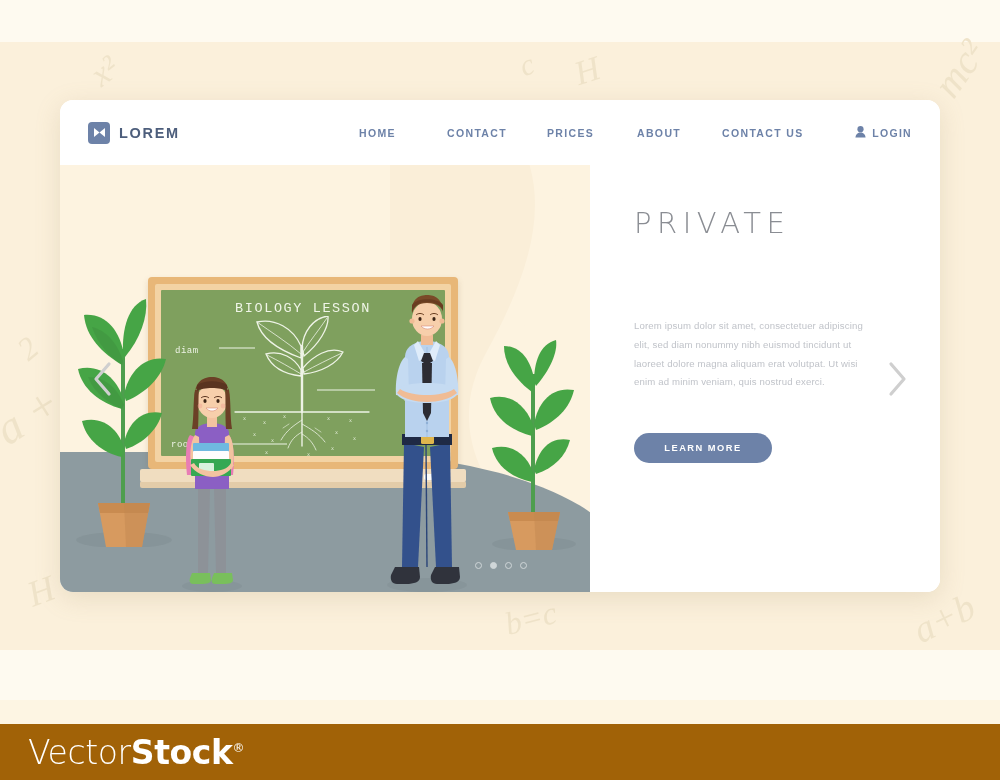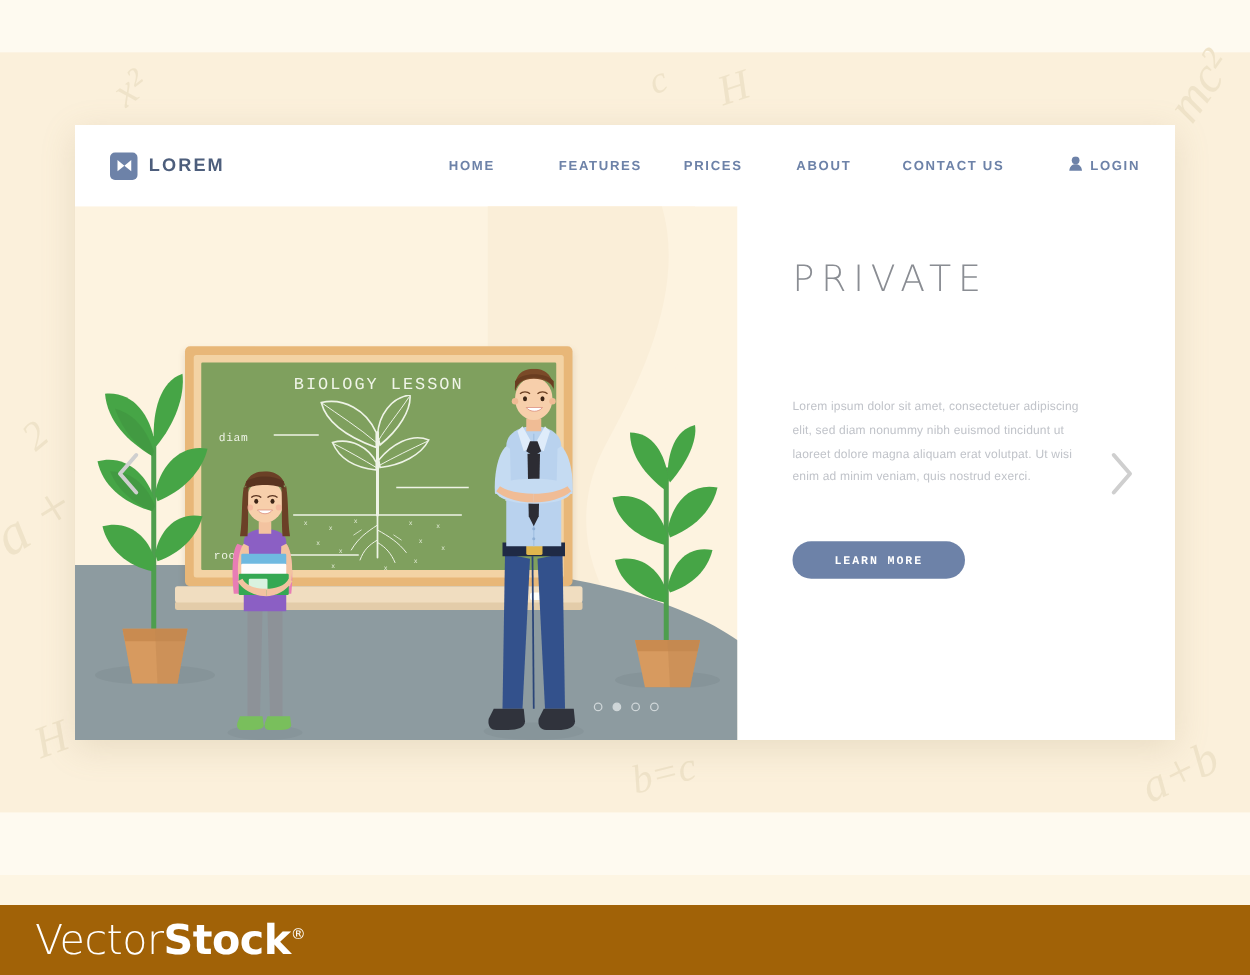--- a/index.html
+++ b/index.html
@@ -21,21 +21,21 @@
     color:#efe3c9;
     font-family:"Liberation Serif", serif;
     font-style:italic;
     user-select:none;
     white-space:nowrap;
   }
 
   
   #card {
     position:absolute; left:60px; top:100px; width:880px; height:492px;
-    background:#ffffff; border-radius:0; overflow:hidden;
+    background:#ffffff; border-radius:13px; overflow:hidden;
     box-shadow:0 6px 26px rgba(160,140,100,0.20);
   }
 
   
   #navbar { position:relative; height:65px; background:#ffffff; }
   #logo { position:absolute; left:28px; top:50%; transform:translateY(-50%); display:flex; align-items:center; gap:9px; }
   #logo-mark {
     width:22px; height:22px; border-radius:4px; background:#6d82a8;
     display:flex; align-items:center; justify-content:center;
   }
@@ -105,21 +105,21 @@
     font-size:29px; line-height:46px; letter-spacing:5.5px; color:#8a8d93;
   }
   #subcopy {
     position:absolute; left:44px; top:152px; width:240px;
     font-size:9.6px; line-height:18.8px; color:#c0c3c9; letter-spacing:0.15px;
   }
   #cta {
     position:absolute; left:44px; top:268px; width:138px; height:30px;
     background:#6d82a8; border:none; border-radius:15px; cursor:pointer;
     color:#ffffff; font-size:9.3px; letter-spacing:1.5px; font-weight:700;
-    font-family:Liberation Mono, monospace;
+    font-family:Liberation Sans, sans-serif;
   }
 
   
   #dots { position:absolute; left:415px; bottom:23px; display:flex; gap:8px; z-index:9; }
   .dot { width:7px; height:7px; border-radius:50%; border:1px solid #cfd6d8; cursor:pointer; }
   .dot.active { background:#cfd6d8; }
   .arrow {
     position:absolute; top:50%; transform:translateY(-50%);
     width:26px; height:40px; cursor:pointer; z-index:12;
   }
@@ -167,21 +167,21 @@
         <svg width="13" height="11" viewBox="0 0 13 11">
           <path d="M1 1 L6.5 5.5 L1 10 Z" fill="#ffffff"></path>
           <path d="M12 1 L6.5 5.5 L12 10 Z" fill="#ffffff"></path>
         </svg>
       </span>
       <span id="logo-text">LOREM</span>
     </div>
 
     <div id="nav-links">
       <a class="nav-link nl-home">HOME</a>
-      <a class="nav-link nl-features">FEATURES</a>
+      <a class="nav-link nl-features">CONTACT</a>
       <a class="nav-link nl-prices">PRICES</a>
       <a class="nav-link nl-about">ABOUT</a>
       <a class="nav-link nl-contact">CONTACT US</a>
     </div>
 
     <div id="login-box">
       <span>
         <svg width="11" height="12" viewBox="0 0 11 12">
           <circle cx="5.5" cy="3.2" r="3.1" fill="#6d82a8"></circle>
           <path d="M0.4 11.6 C0.7 7.9 3 6.4 5.5 6.4 C8 6.4 10.3 7.9 10.6 11.6 Z" fill="#6d82a8"></path>

